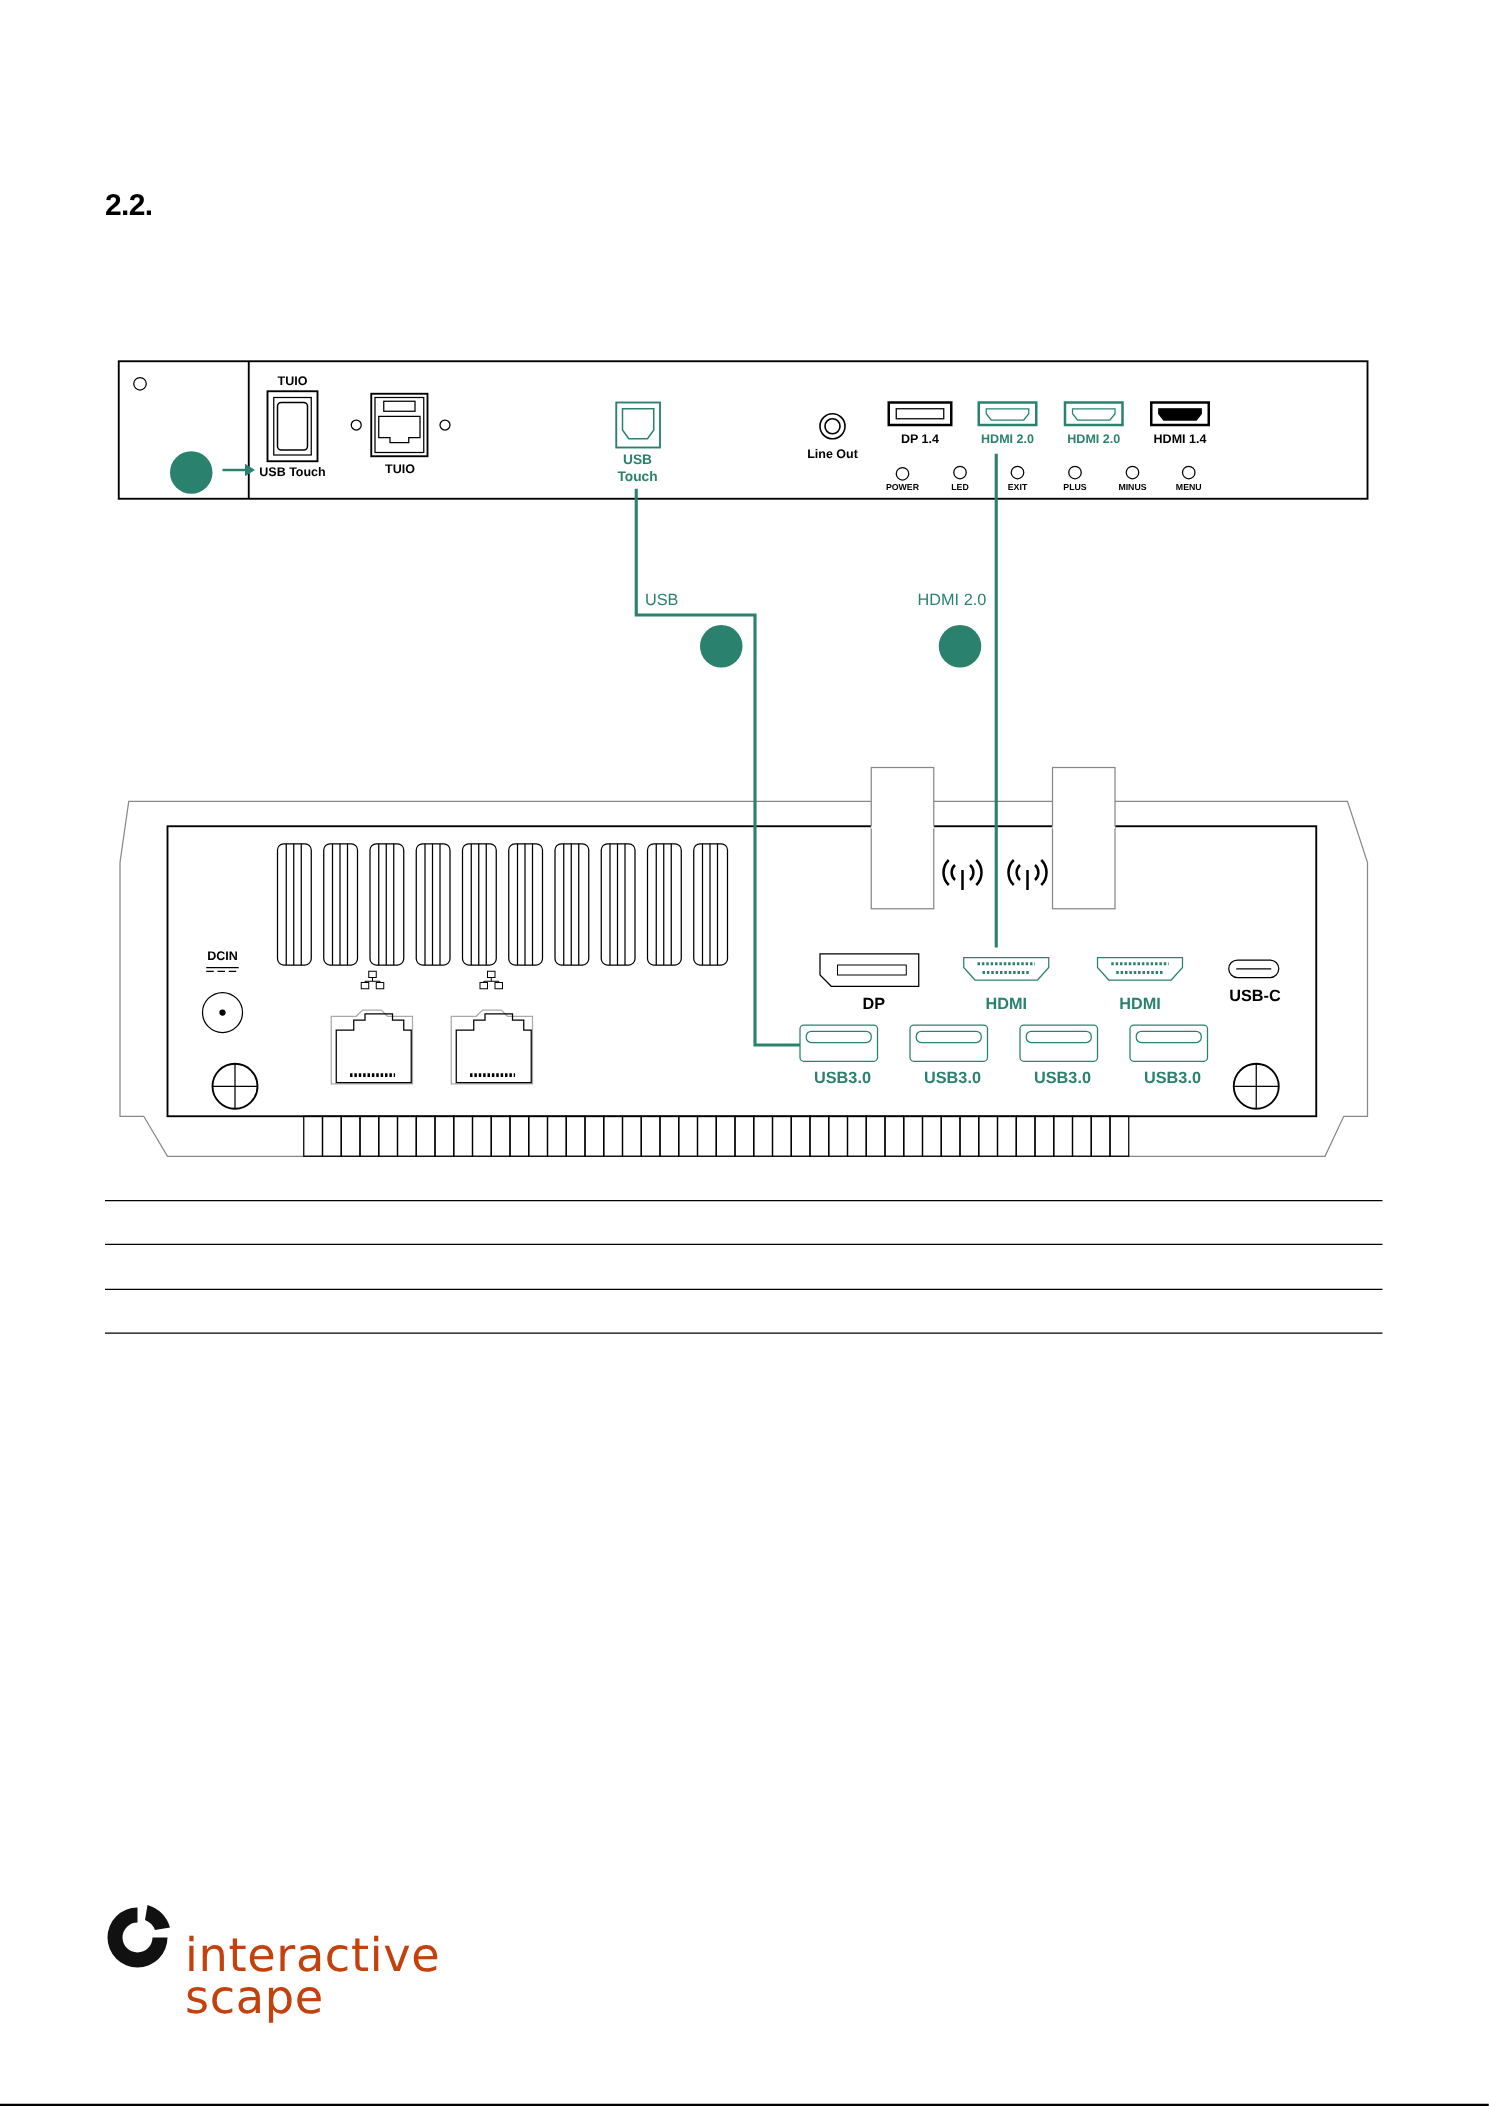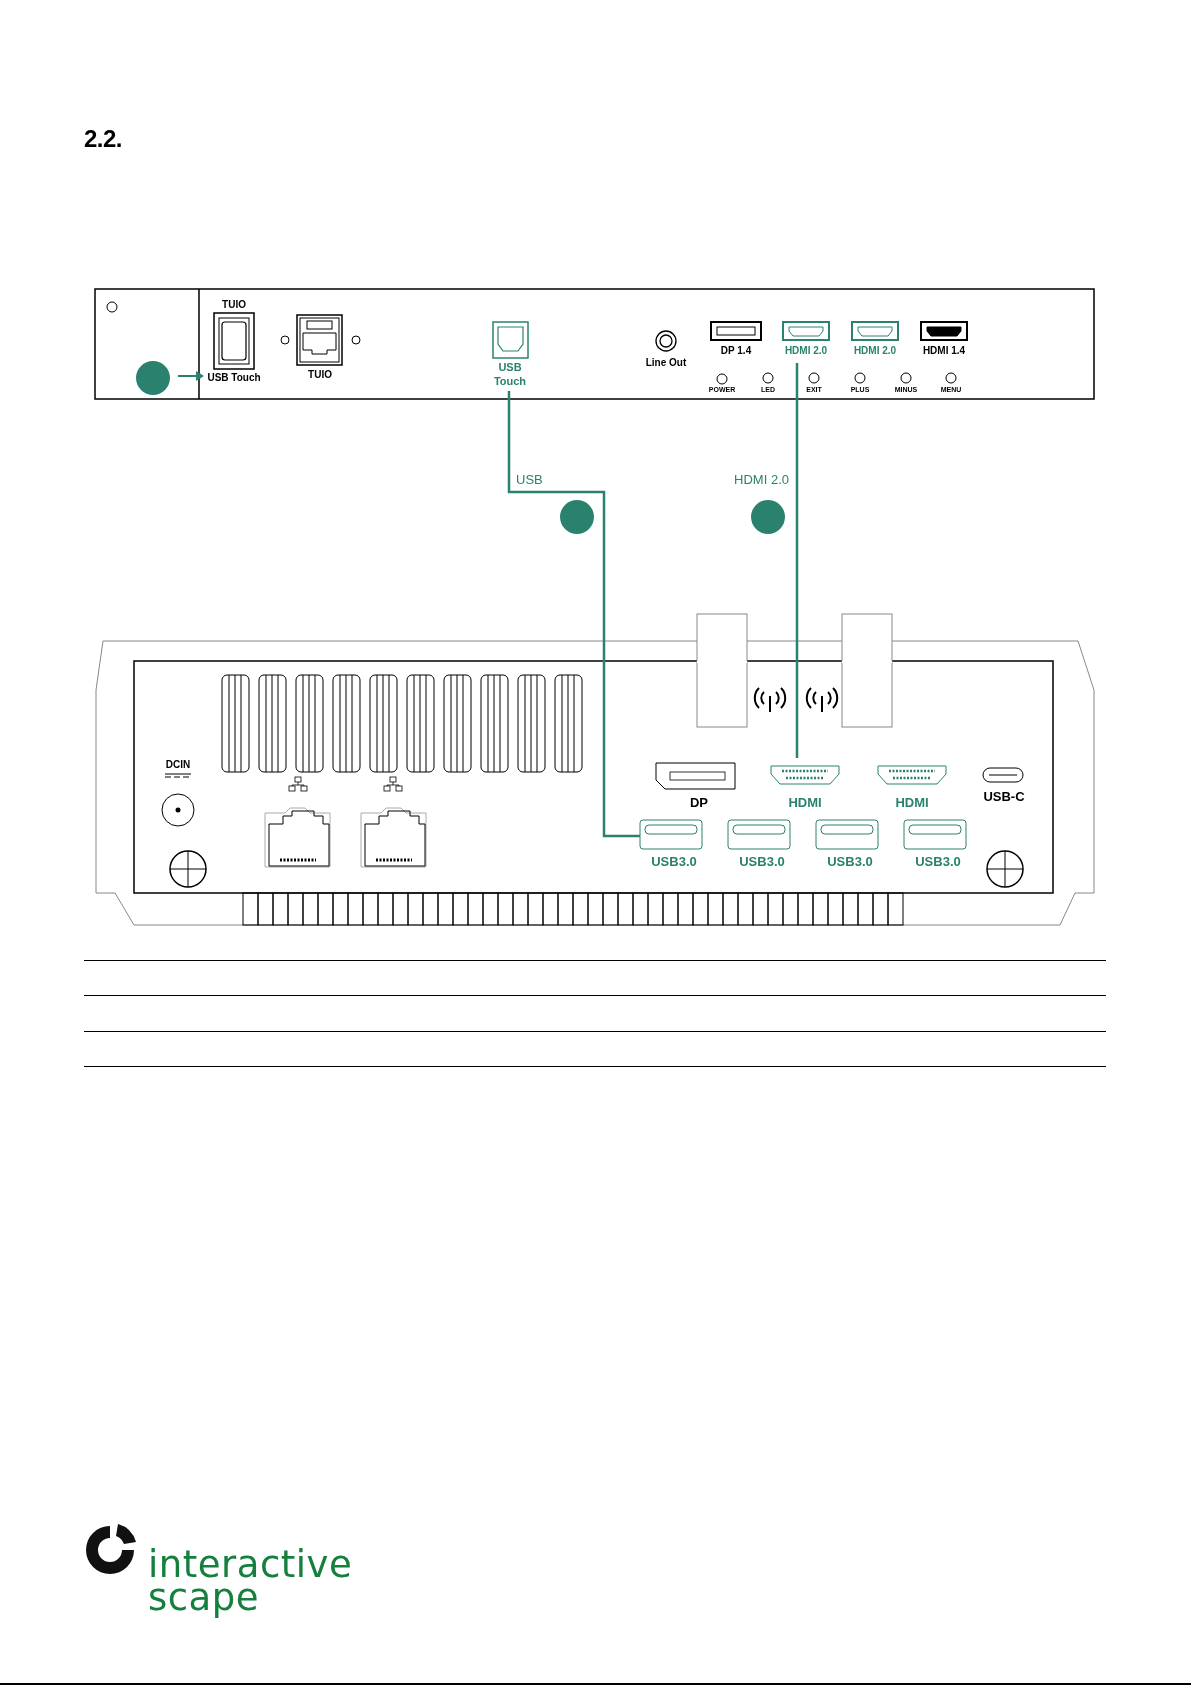--- a/index.html
+++ b/index.html
@@ -1,22 +1,22 @@
 <!DOCTYPE html>
 <html><head>
 <meta charset="utf-8">
 <style>
   html, body { margin:0; padding:0; background:#ffffff; }
   body { width:1191px; height:1685px; position:relative; overflow:hidden; font-family:"Liberation Sans", sans-serif; color:#000; }
-  .section-num { position:absolute; left:84px; top:125px; font-size:24px; font-weight:700; letter-spacing:-0.5px; }
+  .section-num { position:absolute; left:84px; top:151px; font-size:24px; font-weight:700; letter-spacing:-0.5px; }
   #diagram { position:absolute; left:0; top:0; }
   .lbl { font-family:"Liberation Sans", sans-serif; }
   .rule { position:absolute; left:84px; width:1022px; height:0; border-top:1.5px solid #000; }
   .logo { position:absolute; left:80px; top:1520px; width:300px; height:110px; }
-  .logo-text { position:absolute; left:68px; top:28px; font-family:"DejaVu Sans", sans-serif; font-size:37px; line-height:33px; color:#15803d; letter-spacing:0.5px; }
+  .logo-text { position:absolute; left:68px; top:28px; font-family:"DejaVu Sans", sans-serif; font-size:37px; line-height:33px; color:#c2410c; letter-spacing:0.5px; }
   .bottom-rule { position:absolute; left:0; top:1683px; width:1191px; border-top:2px solid #000; }
 </style>
 </head>
 <body>
 
 <div class="section-num">2.2.</div>
 
 <svg id="diagram" width="1191" height="1000" viewBox="0 0 1191 1000">
 
   <g>

